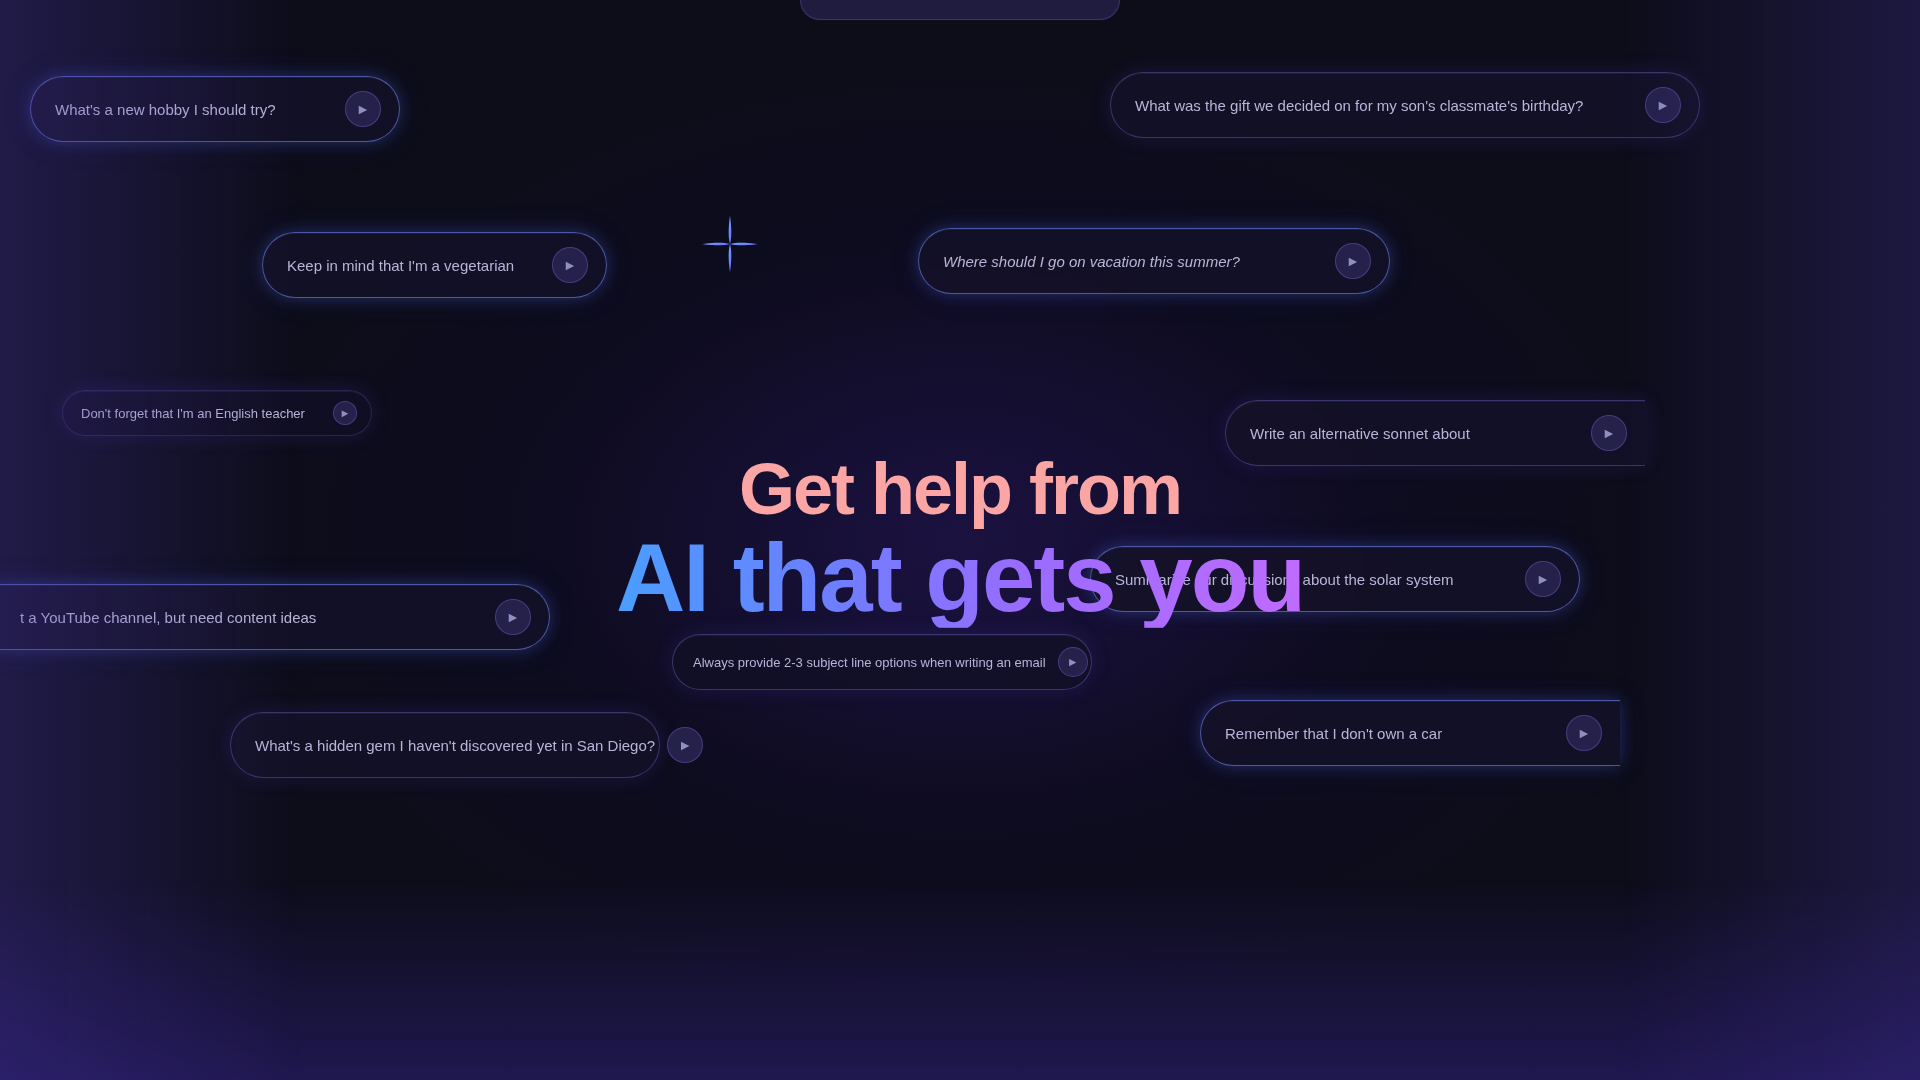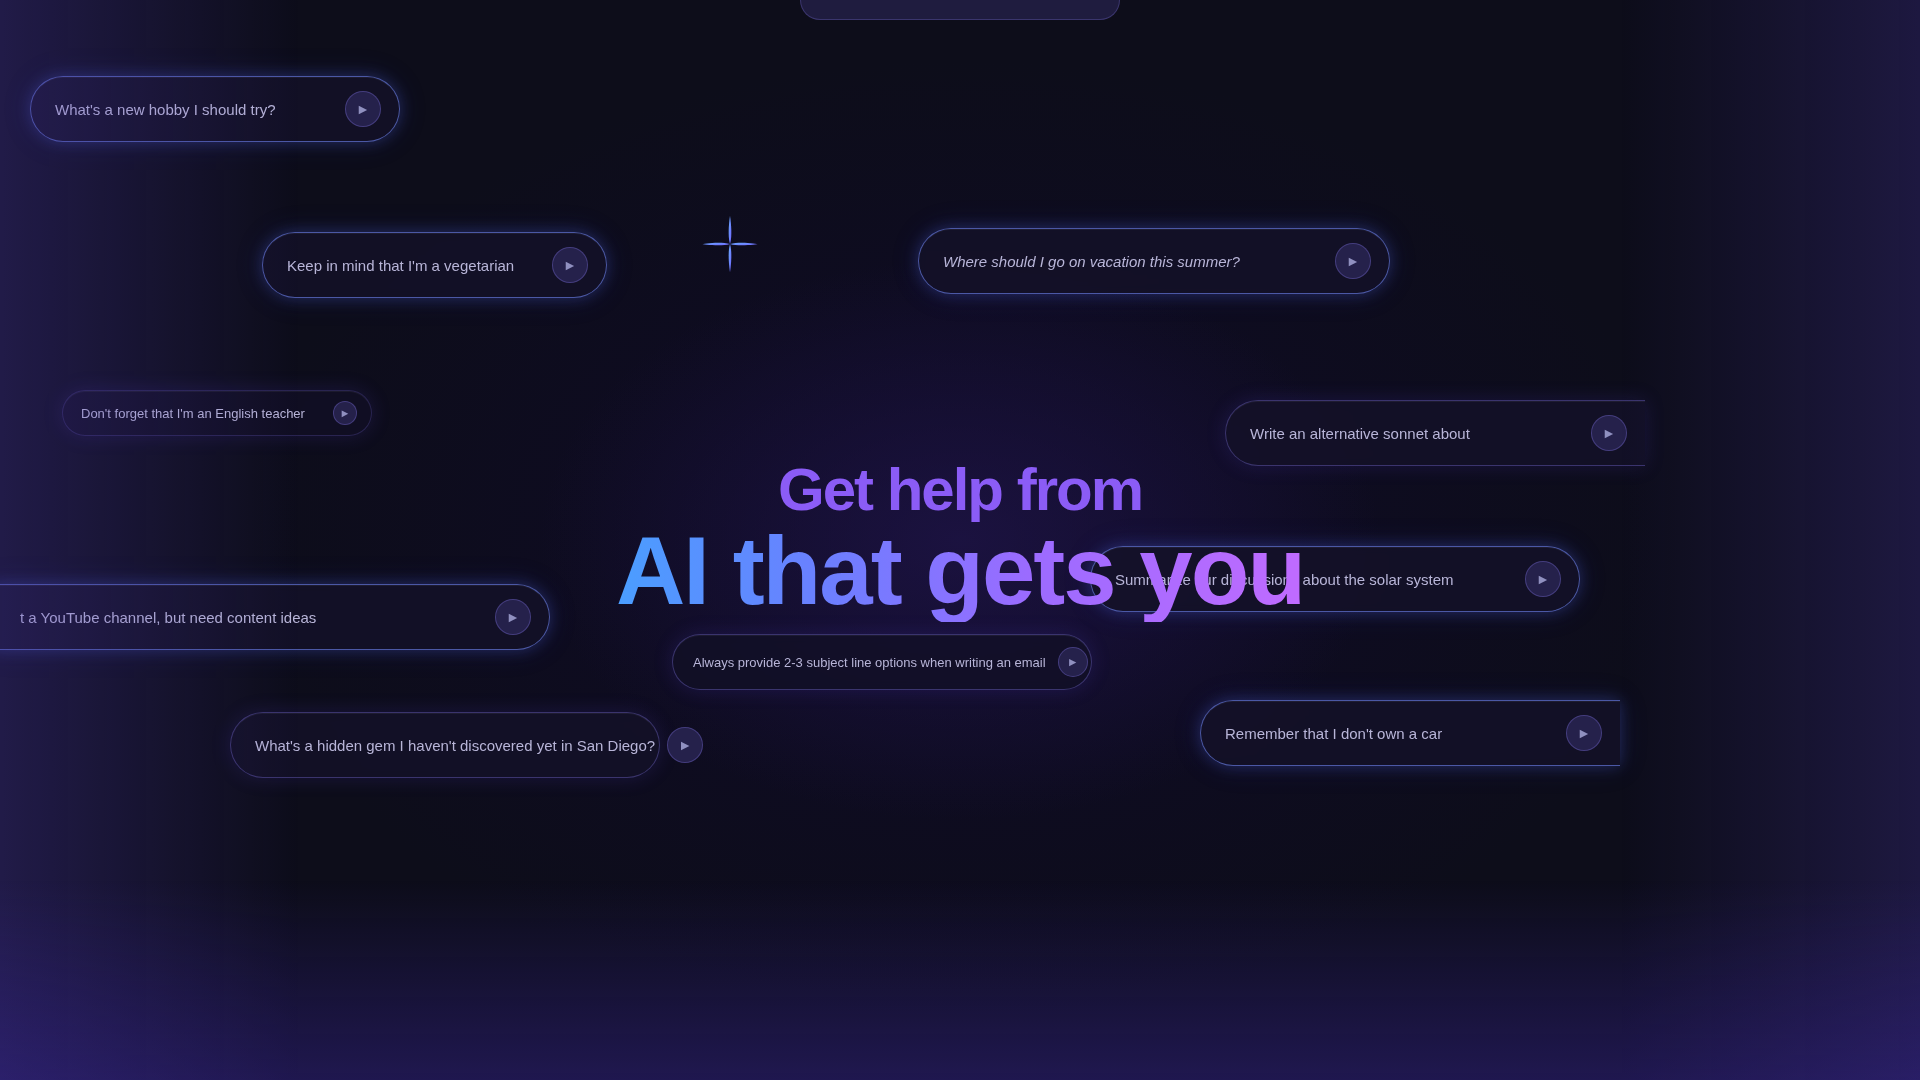--- a/index.html
+++ b/index.html
@@ -124,23 +124,23 @@
     .hero {
       position: absolute;
       left: 50%;
       top: 50%;
       transform: translate(-50%, -50%);
       text-align: center;
       z-index: 10;
     }
 
     .hero-line1 {
-      font-size: 60px;
+      font-size: 72px;
       font-weight: 800;
-      color: #8b5cf6;
+      color: #fca5a5;
       line-height: 1.05;
       letter-spacing: -2px;
     }
 
     .hero-line2 {
       font-size: 96px;
       font-weight: 800;
       line-height: 1.05;
       letter-spacing: -2px;
       background: linear-gradient(90deg, #4a9eff 0%, #6b7fff 30%, #9b6bff 60%, #c06bff 100%);
@@ -204,20 +204,24 @@
   <div class="hero">
     <div class="hero-line1">Get help from</div>
     <div class="hero-line2">AI that gets you</div>
   </div>
 
   <div class="pill pill-glow" style="top: 76px; left: 30px; width: 370px;">
     <span class="pill-text">What's a new hobby I should try?</span>
     <div class="pill-btn">►</div>
   </div>
 
+  <div class="pill" style="top: 72px; left: 1110px; width: 590px;">
+    <span class="pill-text">What was the gift we decided on for my son's classmate's birthday?</span>
+    <div class="pill-btn">►</div>
+  </div>
 
   <div class="pill pill-glow" style="top: 232px; left: 262px; width: 345px;">
     <span class="pill-text">Keep in mind that I'm a vegetarian</span>
     <div class="pill-btn">►</div>
   </div>
 
   <div class="pill pill-glow" style="top: 228px; left: 918px; width: 472px; font-style: italic;">
     <span class="pill-text">Where should I go on vacation this summer?</span>
     <div class="pill-btn">►</div>
   </div>

